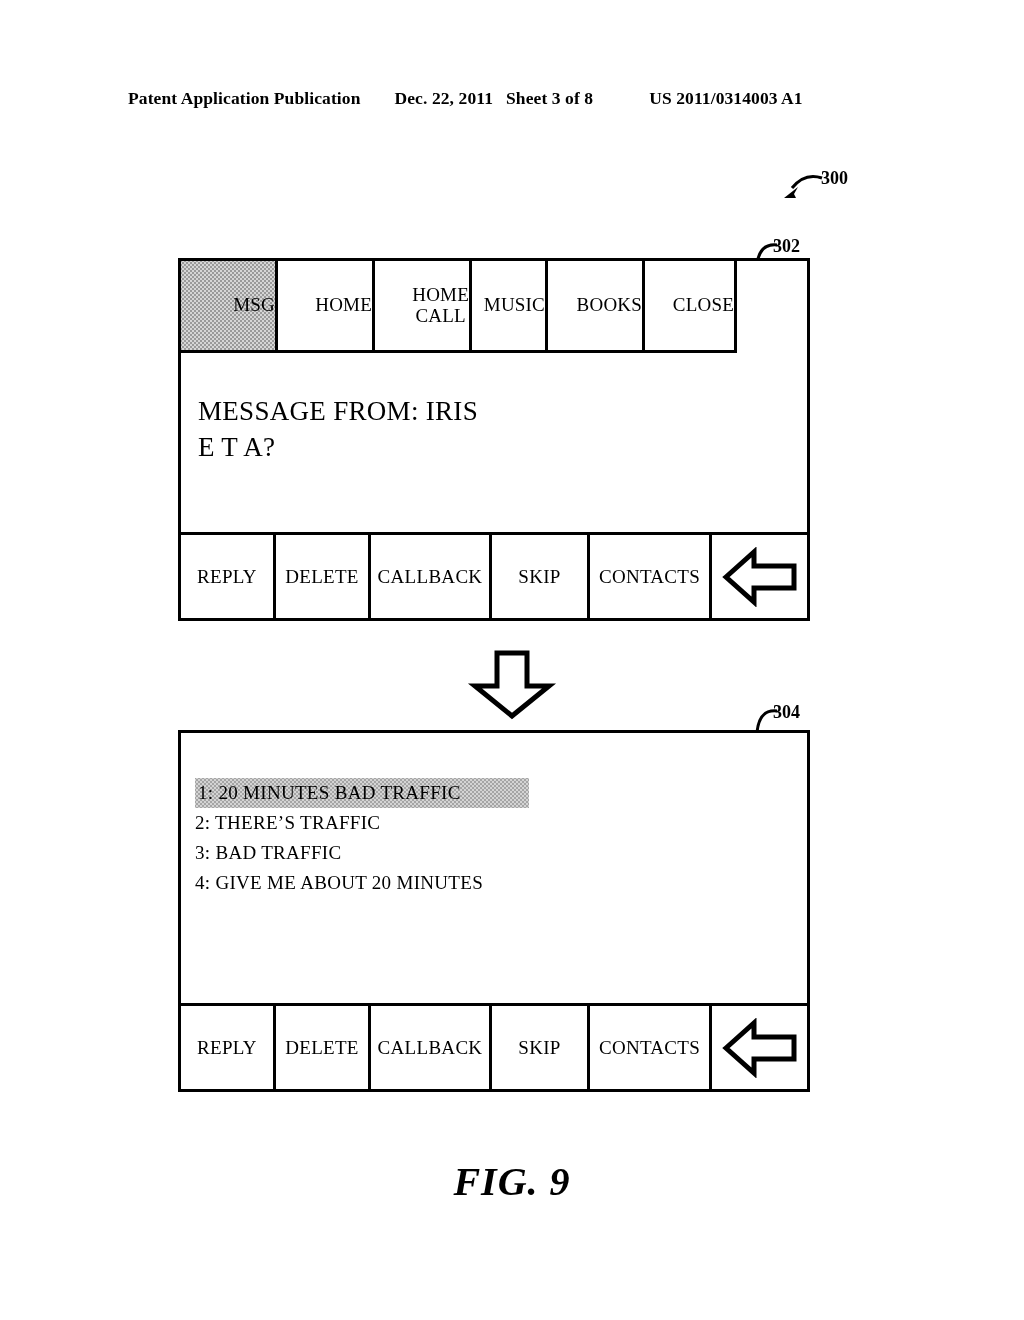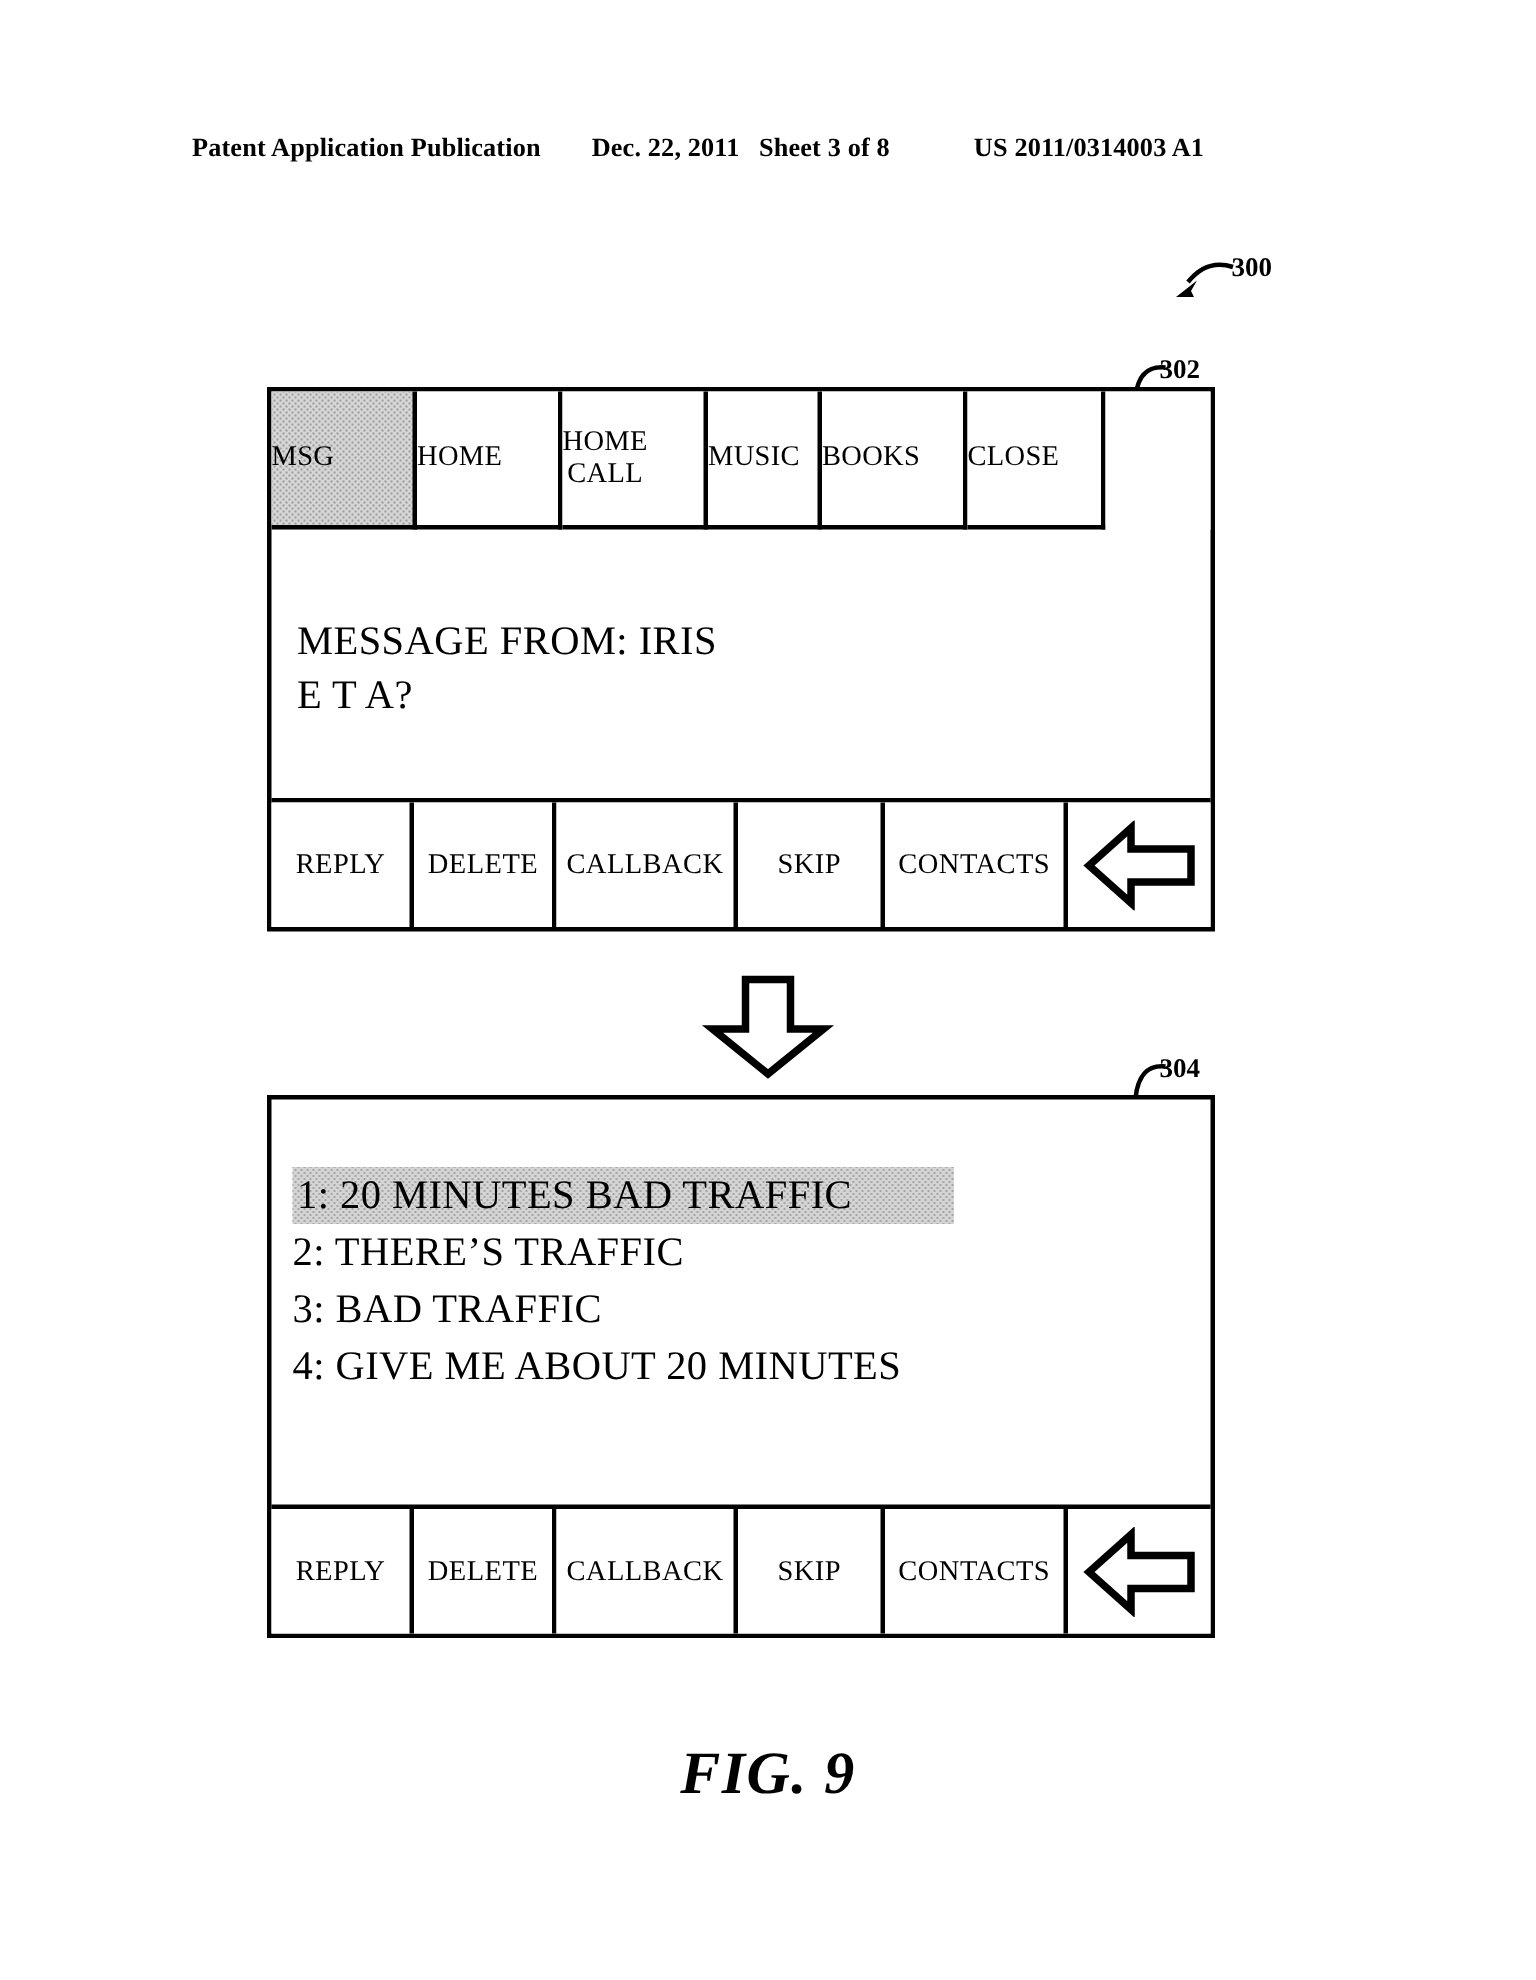--- a/index.html
+++ b/index.html
@@ -74,21 +74,21 @@
     width: 100%;
     display: flex;
     box-sizing: border-box;
   }
   .menu-cell {
     border-right: 3px solid #000000;
     border-bottom: 3px solid #000000;
     box-sizing: border-box;
     display: flex;
     align-items: center;
-    justify-content: flex-start;
+    justify-content: flex-end;
     text-align: center;
     font-size: 19px;
     line-height: 1.08;
     background: #ffffff;
     letter-spacing: 0.2px;
   }
   .menu-cell.shaded {
     
     background-color: #d6d6d6;
     background-image:
@@ -109,36 +109,36 @@
     left: 0;
     right: 0;
     top: 92px;
     bottom: 86px;
     box-sizing: border-box;
     overflow: hidden;
   }
   .message-block {
     position: absolute;
     left: 17px;
-    top: 57px;
+    top: 41px;
     font-size: 27px;
     line-height: 1.32;
     letter-spacing: 0.3px;
   }
   .message-line { display: block; white-space: pre; }
 
   
   .reply-list {
     position: absolute;
     left: 14px;
     top: 45px;
     right: 14px;
   }
   .reply-item {
-    font-size: 27px;
+    font-size: 19px;
     line-height: 1.0;
     letter-spacing: 0.3px;
     padding: 5px 0 6px 0;
     white-space: pre;
     display: block;
     width: fit-content;
   }
   .reply-item.selected {
     background-color: #d4d4d4;
     background-image:

